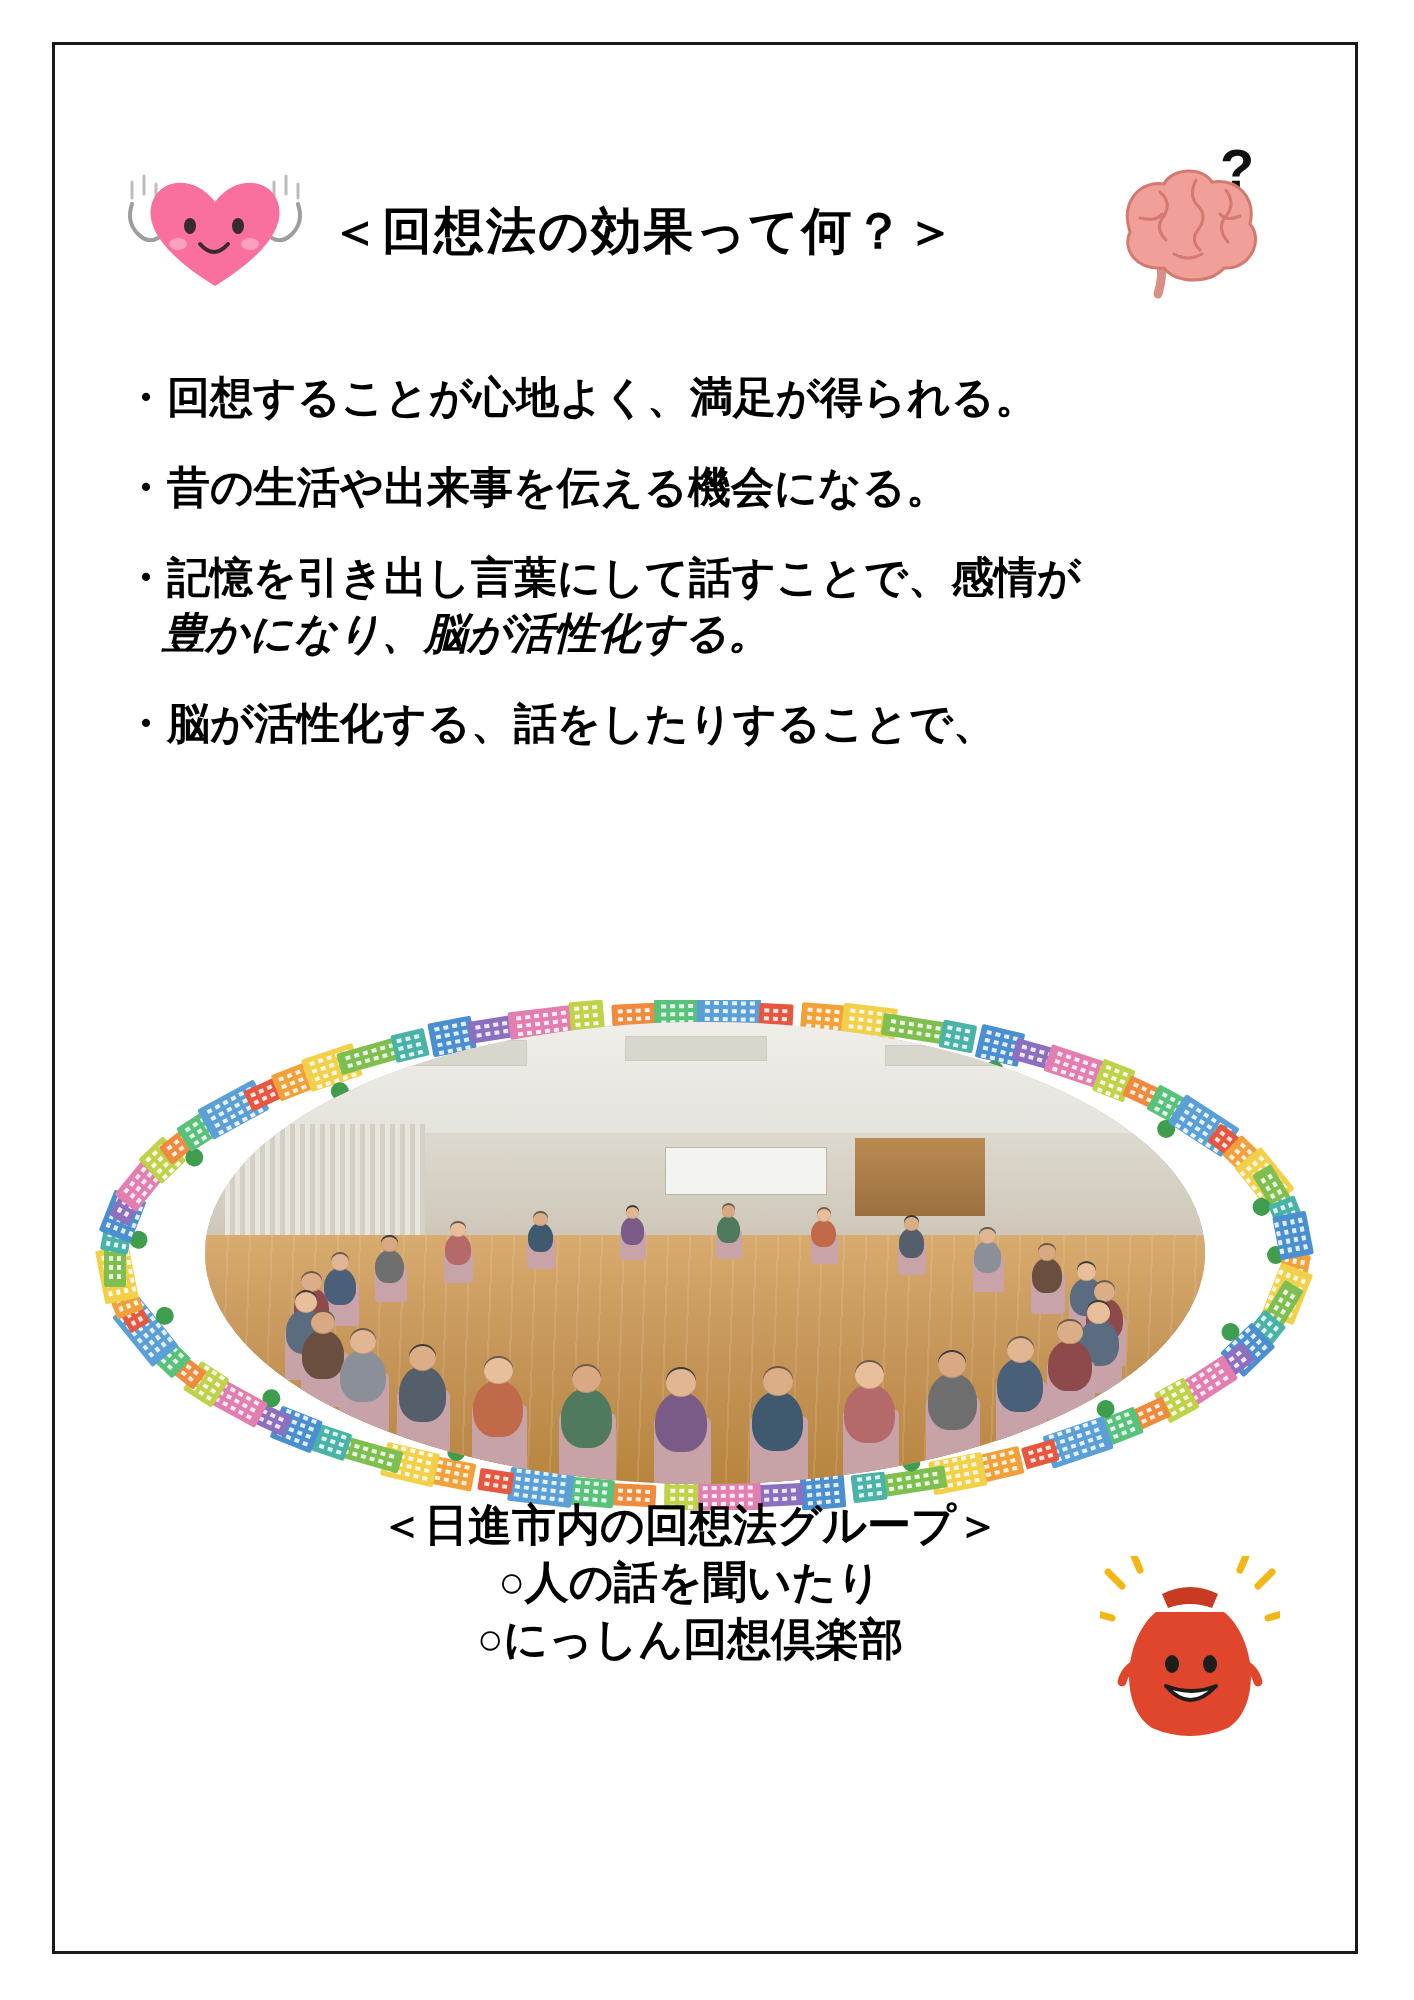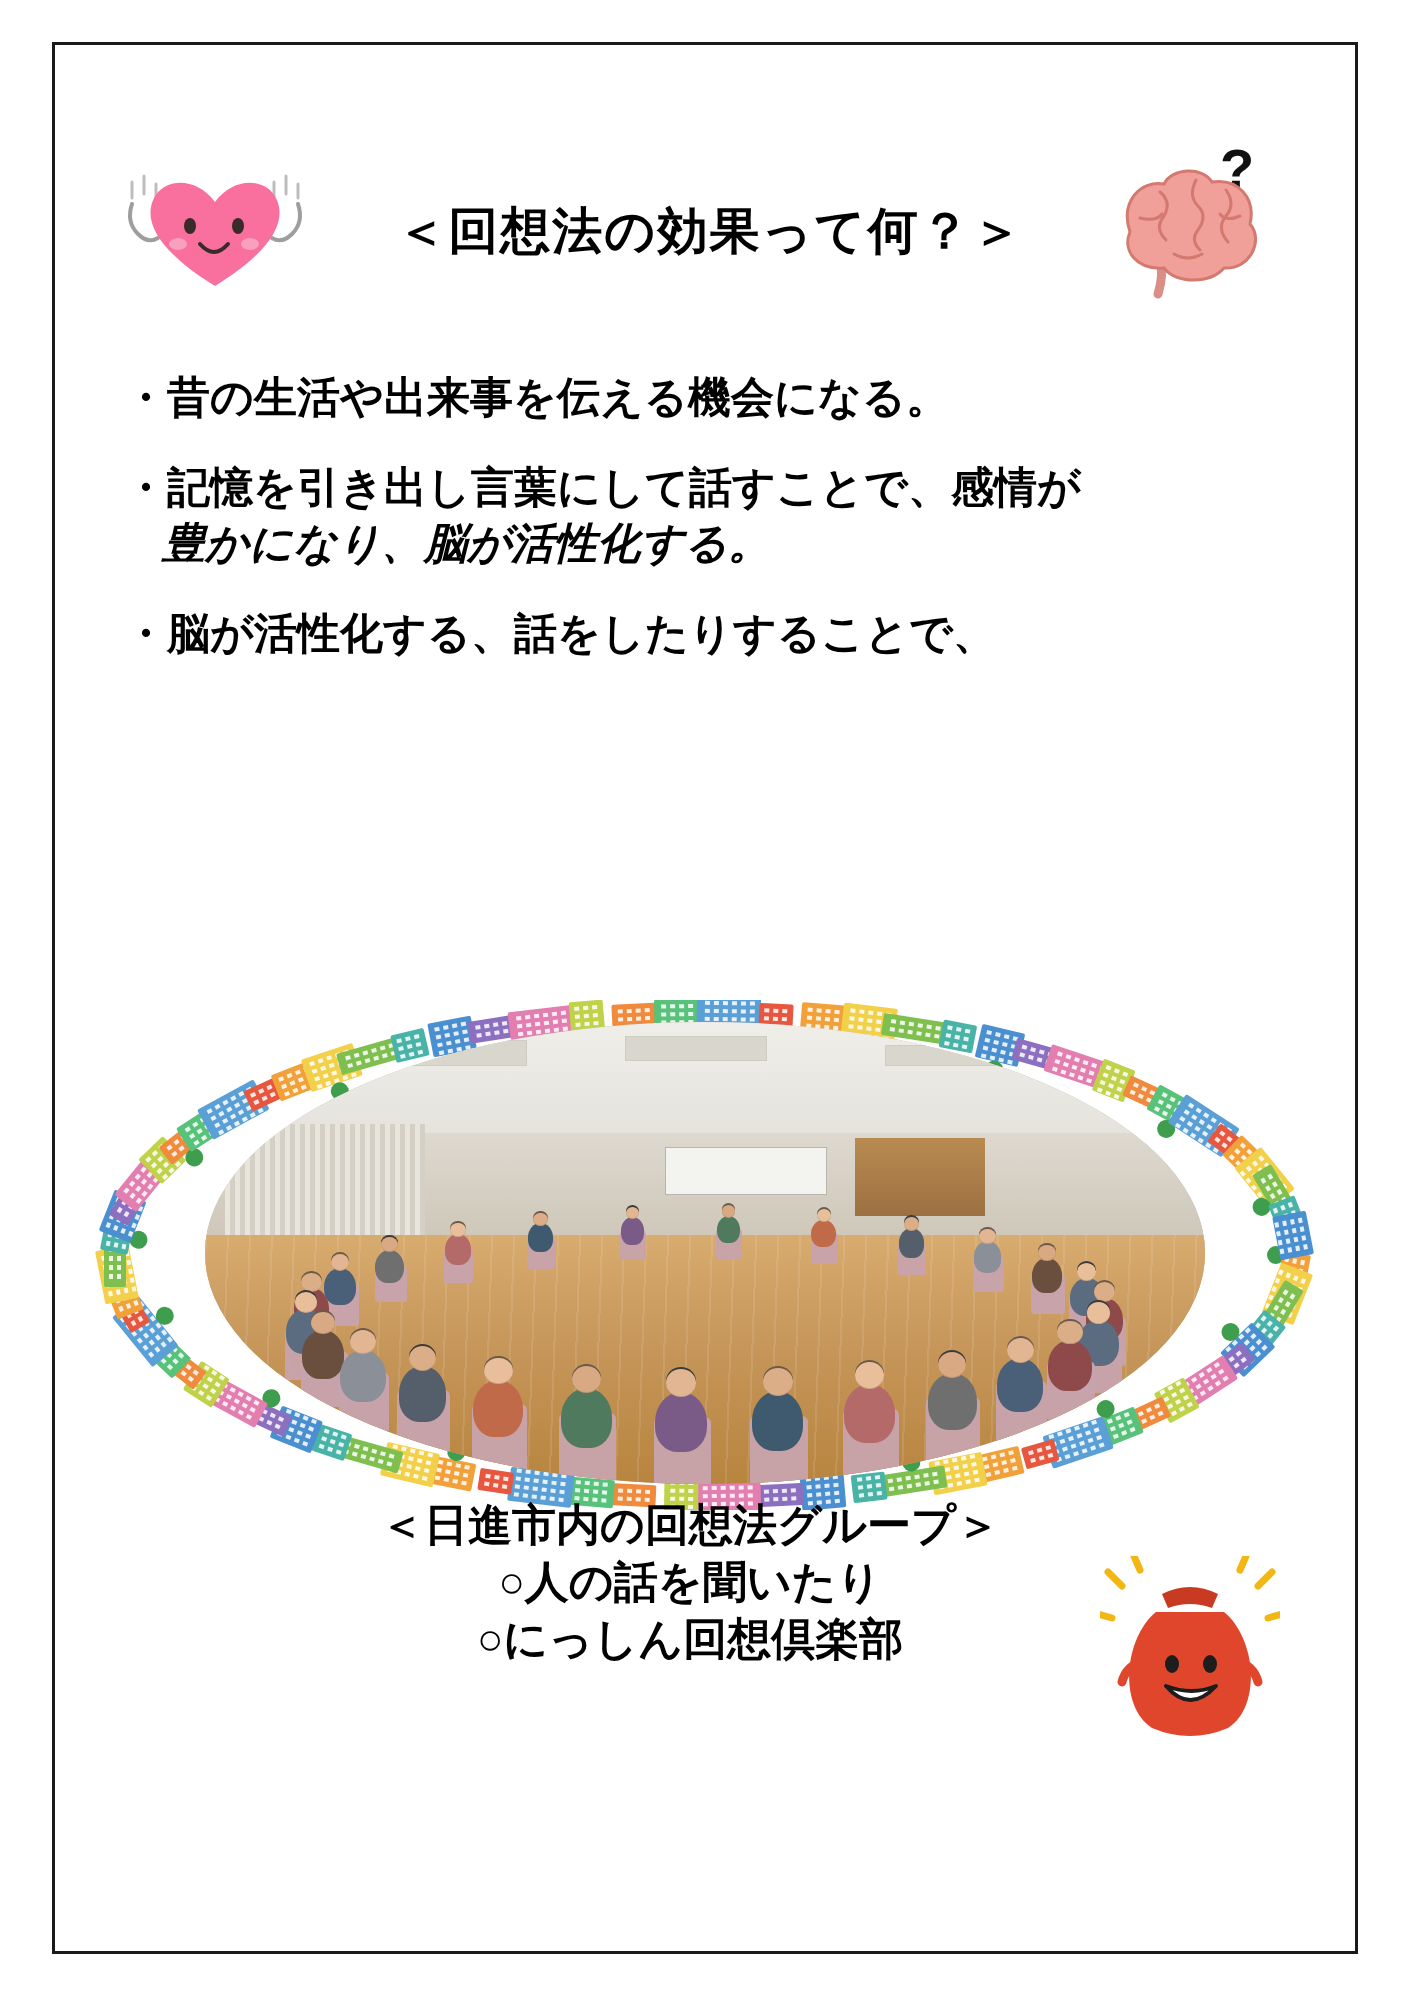--- a/index.html
+++ b/index.html
@@ -50,21 +50,20 @@
     left: 1000px;
     top: 0px;
     width: 190px;
     height: 180px;
   }
   .title {
     position: absolute;
     left: 230px;
     top: 58px;
     width: 760px;
-    text-align: center;
     font-size: 50px;
     font-weight: bold;
     letter-spacing: 2px;
     color: #000000;
     white-space: nowrap;
   }
 
   
   .bullets {
     position: absolute;
@@ -238,20 +237,23 @@
         <path d="M96 40 q-8 16 2 26 q10 10 0 24 q-8 10 2 20"></path>
         <path d="M126 50 q10 14 0 26 q-10 12 2 26"></path>
         <path d="M40 78 q16 4 22 -4"></path>
         <path d="M140 76 q-14 6 -20 -2"></path>
         <path d="M74 114 q14 8 28 0"></path>
       </g>
     </svg>
   </div>
 
   <div class="bullets">
+    <div class="bullet">
+      <span class="line">・回想することが心地よく、満足が得られる。</span>
+    </div>
     <div class="bullet">
       <span class="line">・昔の生活や出来事を伝える機会になる。</span>
     </div>
     <div class="bullet">
       <span class="line">・記憶を引き出し言葉にして話すことで、感情が</span>
       <span class="line indent">豊かになり、脳が活性化する。</span>
     </div>
     <div class="bullet">
       <span class="line">・脳が活性化する、話をしたりすることで、</span>
     </div>

